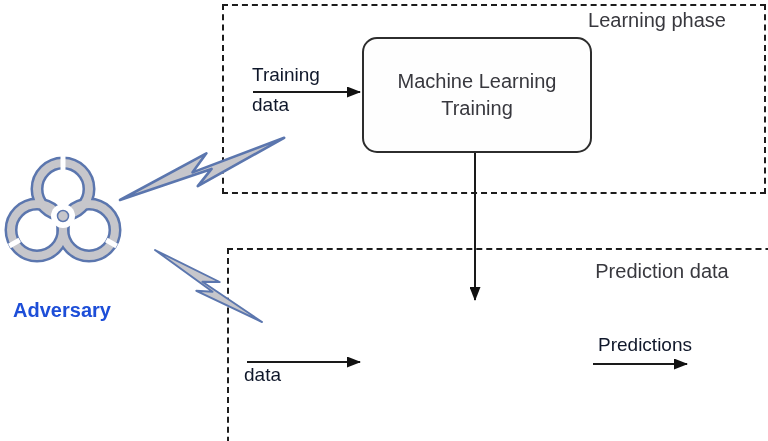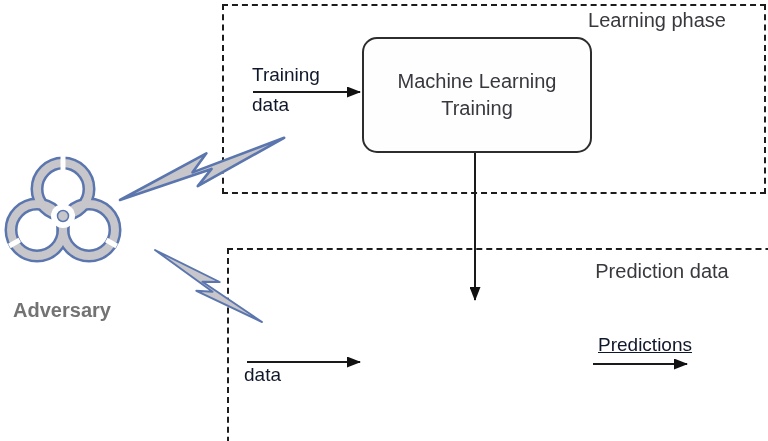--- a/index.html
+++ b/index.html
@@ -23,21 +23,21 @@
   }
   #ml-node{top:37px;}
   #model-node{top:303px;}
   .edge-label{
     position:absolute;font-size:19px;color:#0f172a;text-align:left;white-space:nowrap;
   }
   #training-line1{left:252px;top:64px;width:100px;}
   #training-line2{left:252px;top:94px;width:100px;}
   #newdata-line1{left:244px;top:333px;width:80px;}
   #newdata-line2{left:244px;top:364px;width:80px;}
-  #predictions-label{left:598px;top:334px;width:134px;text-decoration:underline;}
+  #predictions-label{left:598px;top:334px;width:134px;}
   #adversary-label{
     position:absolute;left:4px;top:299px;width:116px;text-align:center;
     font-size:20px;font-weight:bold;
   }
   #connector-layer,#biohazard{position:absolute;pointer-events:none;}
   #connector-layer{left:0;top:0;}
   #biohazard{left:2px;top:144px;}
 </style>
 </head>
 <body>
@@ -72,21 +72,21 @@
       <circle cx="87" cy="86" r="26" fill="none" stroke="#c6c6cb" stroke-width="8"></circle>
 
       <circle cx="61" cy="72" r="12" fill="#ffffff"></circle>
       <circle cx="61" cy="72" r="5.5" fill="#c6c6cb" stroke="#5b76ae" stroke-width="1.5"></circle>
 
       <line x1="61" y1="11" x2="61" y2="27" stroke="#ffffff" stroke-width="5"></line>
       <line x1="17.7" y1="96" x2="7.3" y2="102" stroke="#ffffff" stroke-width="5"></line>
       <line x1="104.3" y1="96" x2="114.7" y2="102" stroke="#ffffff" stroke-width="5"></line>
     </g>
   </svg>
-  <div id="adversary-label" style="color:#737373">Adversary</div>
+  <div id="adversary-label" style="color:#1d4ed8">Adversary</div>
 
   <svg id="connector-layer" width="768" height="441" viewBox="0 0 768 441" aria-hidden="true">
     <defs>
       <marker id="arrowhead" markerUnits="userSpaceOnUse" markerWidth="14" markerHeight="11" refX="13" refY="5.5" orient="auto">
         <path d="M0,0 L14,5.5 L0,11 Z" fill="#111111"></path>
       </marker>
     </defs>
 
     <line x1="253" y1="92" x2="360" y2="92" stroke="#1a1a1a" stroke-width="2" marker-end="url(#arrowhead)"></line>
     <line x1="475" y1="153" x2="475" y2="300" stroke="#1a1a1a" stroke-width="2" marker-end="url(#arrowhead)"></line>

